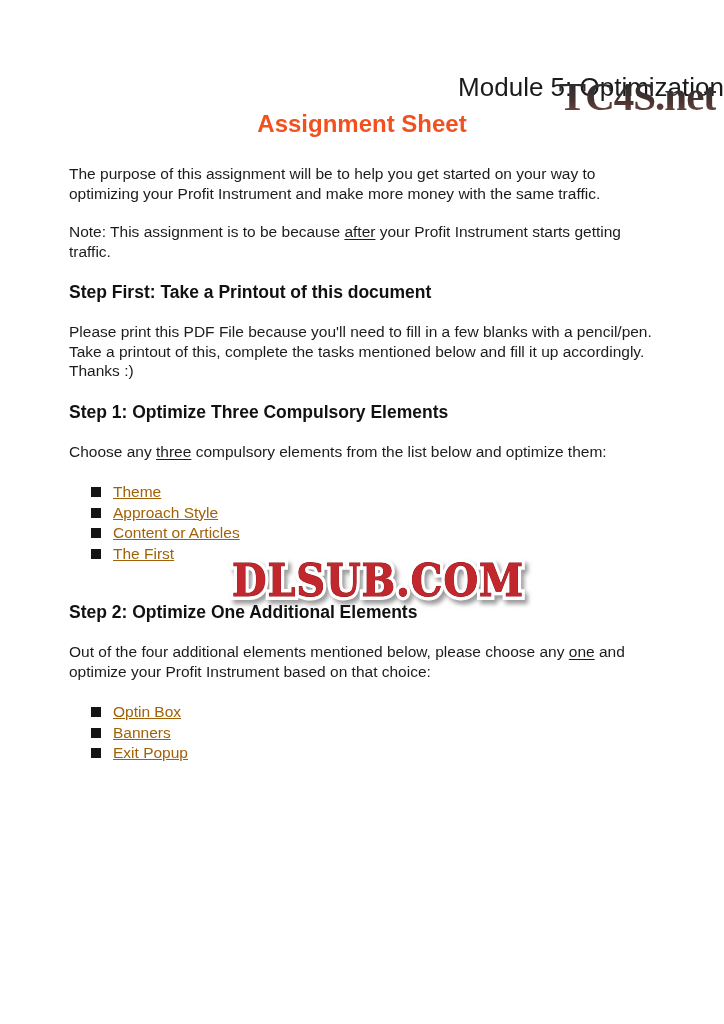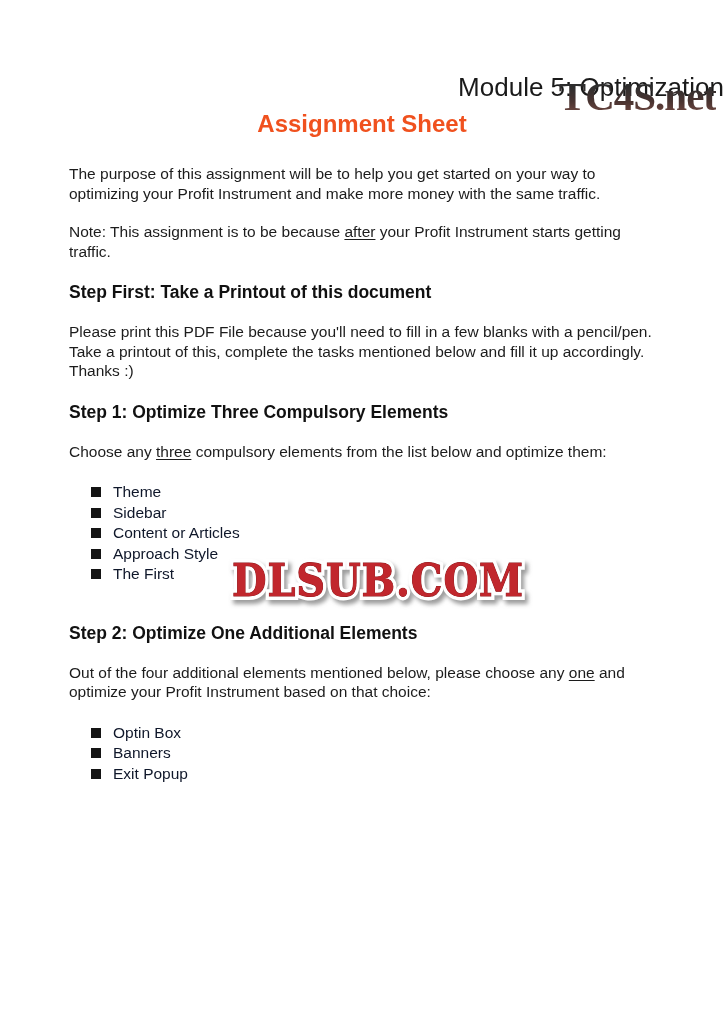--- a/index.html
+++ b/index.html
@@ -37,21 +37,21 @@
   .para.intro { margin-top:26px; }
   .h-step {
     margin:21px 0 0; font-size:17.5px; font-weight:bold;
     color:#111; line-height:21px;
   }
   .h-step.gap-lg { margin-top:38px; }
   .u-word { text-decoration:underline; text-underline-offset:2px; }
 
   ul.sq-list { margin:21px 0 0; padding:0; list-style:none; }
   ul.sq-list li {
-    position:relative; padding-left:44px; line-height:20.5px; color:#0f172a;
+    position:relative; padding-left:44px; line-height:20.5px; color:#a16207;text-decoration:underline;
   }
   ul.sq-list li::before {
     content:""; position:absolute; left:22px; top:5px;
     width:10px; height:10px; background:#141414;
   }
 
   
   .wm-center { position:absolute; left:222px; top:476px; }
   .wm-center text {
     font-family:"DejaVu Serif", serif; font-weight:bold; font-size:44px;
@@ -82,23 +82,22 @@
     <p class="para"><span>Note: This assignment is to be because </span><span class="u-word">after</span><span> your Profit Instrument starts getting traffic.</span></p>
 
     <h3 class="h-step">Step First: Take a Printout of this document</h3>
     <p class="para"><span>Please print this PDF File because you'll need to fill in a few blanks with a pencil/pen. Take a printout of this, complete the tasks mentioned below and fill it up accordingly. Thanks :)</span><span class="u-word"></span><span></span></p>
 
     <h3 class="h-step">Step 1: Optimize Three Compulsory Elements</h3>
     <p class="para"><span>Choose any </span><span class="u-word">three</span><span> compulsory elements from the list below and optimize them:</span></p>
 
     <ul class="sq-list">
       <li>Theme</li>
-      <li>Sidebar</li>
+      <li>Approach Style</li>
       <li>Content or Articles</li>
-      <li>Approach Style</li>
       <li>The First</li>
     </ul>
 
     <h3 class="h-step gap-lg">Step 2: Optimize One Additional Elements</h3>
     <p class="para"><span>Out of the four additional elements mentioned below, please choose any </span><span class="u-word">one</span><span> and optimize your Profit Instrument based on that choice:</span></p>
 
     <ul class="sq-list">
       <li>Optin Box</li>
       <li>Banners</li>
       <li>Exit Popup</li>

